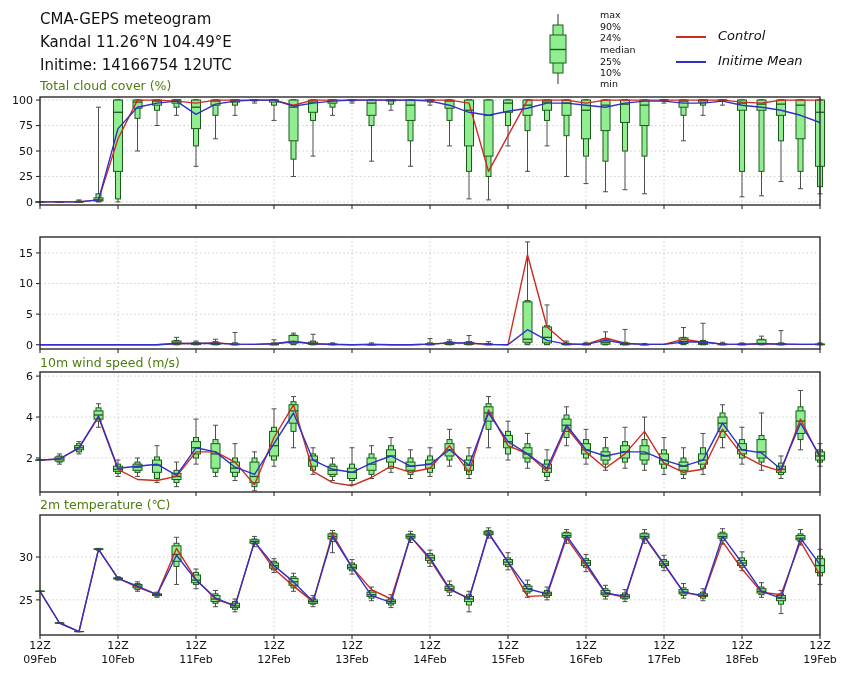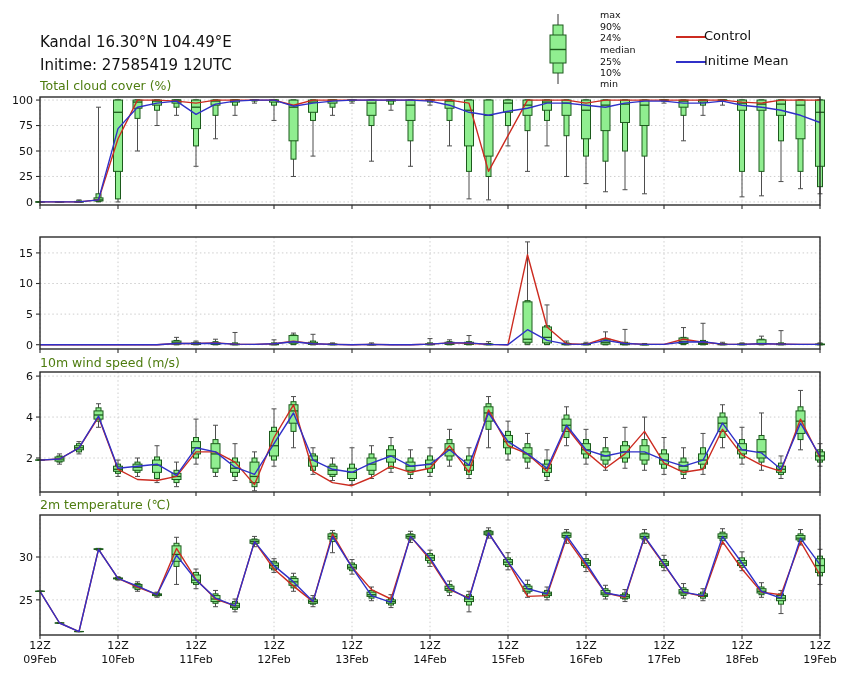--- a/index.html
+++ b/index.html
@@ -18,29 +18,30 @@
   .legend-box svg{position:absolute;left:4px;top:0;}
   .lb-label{position:absolute;left:62px;font-size:9.5px;color:#111;white-space:nowrap;}
   .lbl0{top:-1px}.lbl1{top:11px}.lbl2{top:22px}.lbl3{top:34px}.lbl4{top:46px}.lbl5{top:57px}.lbl6{top:68px}
   .box-fill{fill:#90ee90;stroke:#1c5a1c;stroke-width:1}
   .box-line{stroke:#1c5a1c;stroke-width:1.4}
   .box-whisk{stroke:#4d4d4d;stroke-width:1}
   .legend-line-entry{position:absolute;left:676px;width:165px;height:20px;}
   .lle1{top:27px}.lle2{top:52px}
   .lle-swatch{position:absolute;left:0;top:9px;width:30px;height:2px;}
   .sw-control{background:#cc2b20}.sw-ensemble{background:#3030c8}
-  .lle-label{position:absolute;left:28px;top:1px;font-size:13px;color:#111;white-space:nowrap;}
+  .lle-label{position:absolute;left:42px;top:1px;font-size:13px;color:#111;white-space:nowrap;font-style:italic;}
 </style>
 </head>
 <body>
 
 <div class="stage">
 
-  <div class="hdr hdr2">Kandal 16.30°N 104.49°E</div>
-  <div class="hdr hdr3">Initime: 27585419 12UTC</div>
+  <div class="hdr hdr1">CMA-GEPS meteogram</div>
+  <div class="hdr hdr2">Kandal 11.26°N 104.49°E</div>
+  <div class="hdr hdr3">Initime: 14166754 12UTC</div>
 
   <div class="legend-box">
     <svg width="36" height="80">
       <line x1="16" y1="4" x2="16" y2="74" class="box-whisk" style="stroke:#333"></line>
       <rect x="11" y="15" width="10" height="48" class="box-fill"></rect>
       <rect x="8" y="25" width="16" height="28" class="box-fill"></rect>
       <line x1="8" y1="39.5" x2="24" y2="39.5" class="box-line"></line>
     </svg>
     <span class="lb-label lbl0">max</span>
     <span class="lb-label lbl1">90%</span>

